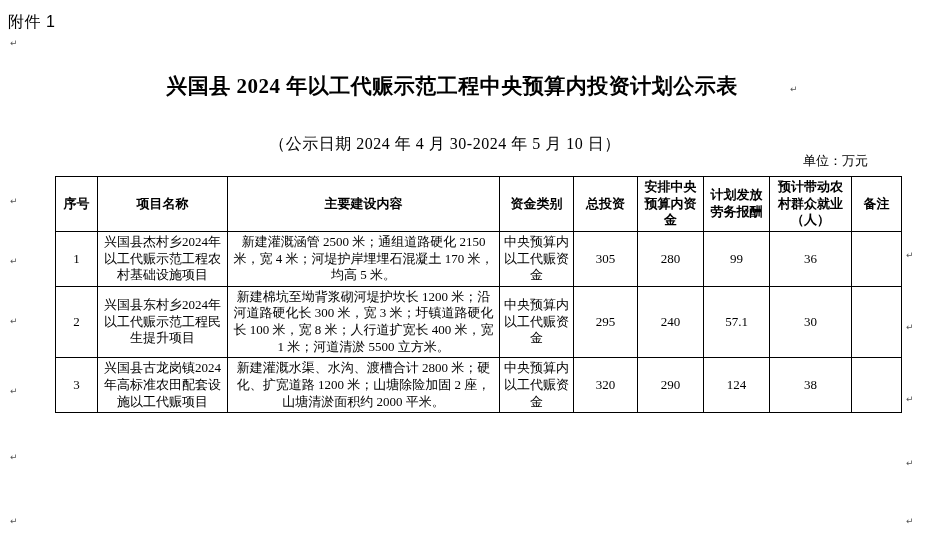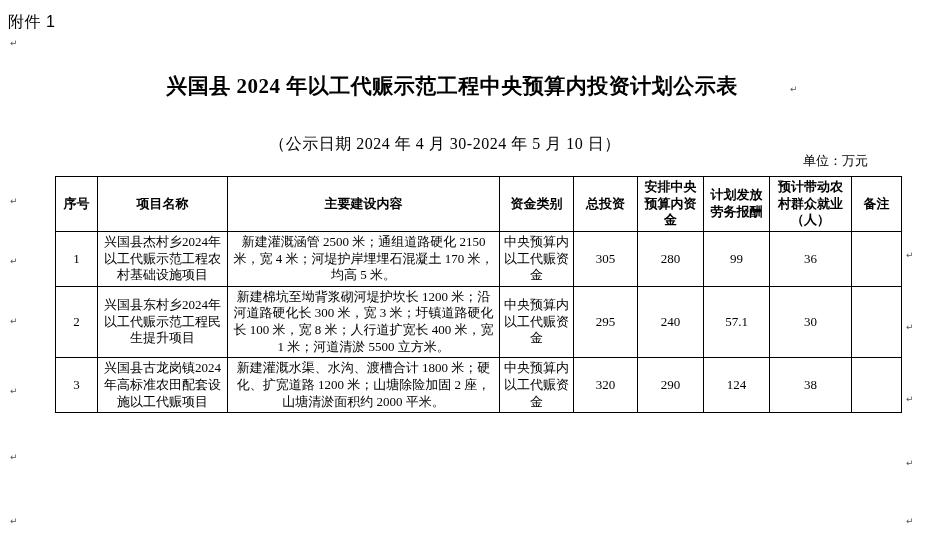--- a/index.html
+++ b/index.html
@@ -183,21 +183,21 @@
           <td class="fundtype">中央预算内以工代赈资金</td>
           <td>295</td>
           <td>240</td>
           <td>57.1</td>
           <td>30</td>
           <td></td>
         </tr>
         <tr>
           <td class="idx">3</td>
           <td class="name">兴国县古龙岗镇2024年高标准农田配套设施以工代赈项目</td>
-          <td class="content">新建灌溉水渠、水沟、渡槽合计 1800 米；硬化、扩宽道路 1200 米；山塘除险加固 2 座，山塘清淤面积约 2000 平米。</td>
+          <td class="content">新建灌溉水渠、水沟、渡槽合计 2800 米；硬化、扩宽道路 1200 米；山塘除险加固 2 座，山塘清淤面积约 2000 平米。</td>
           <td class="fundtype">中央预算内以工代赈资金</td>
           <td>320</td>
           <td>290</td>
           <td>124</td>
           <td>38</td>
           <td></td>
         </tr>
       </tbody>
     </table>
   </div>

